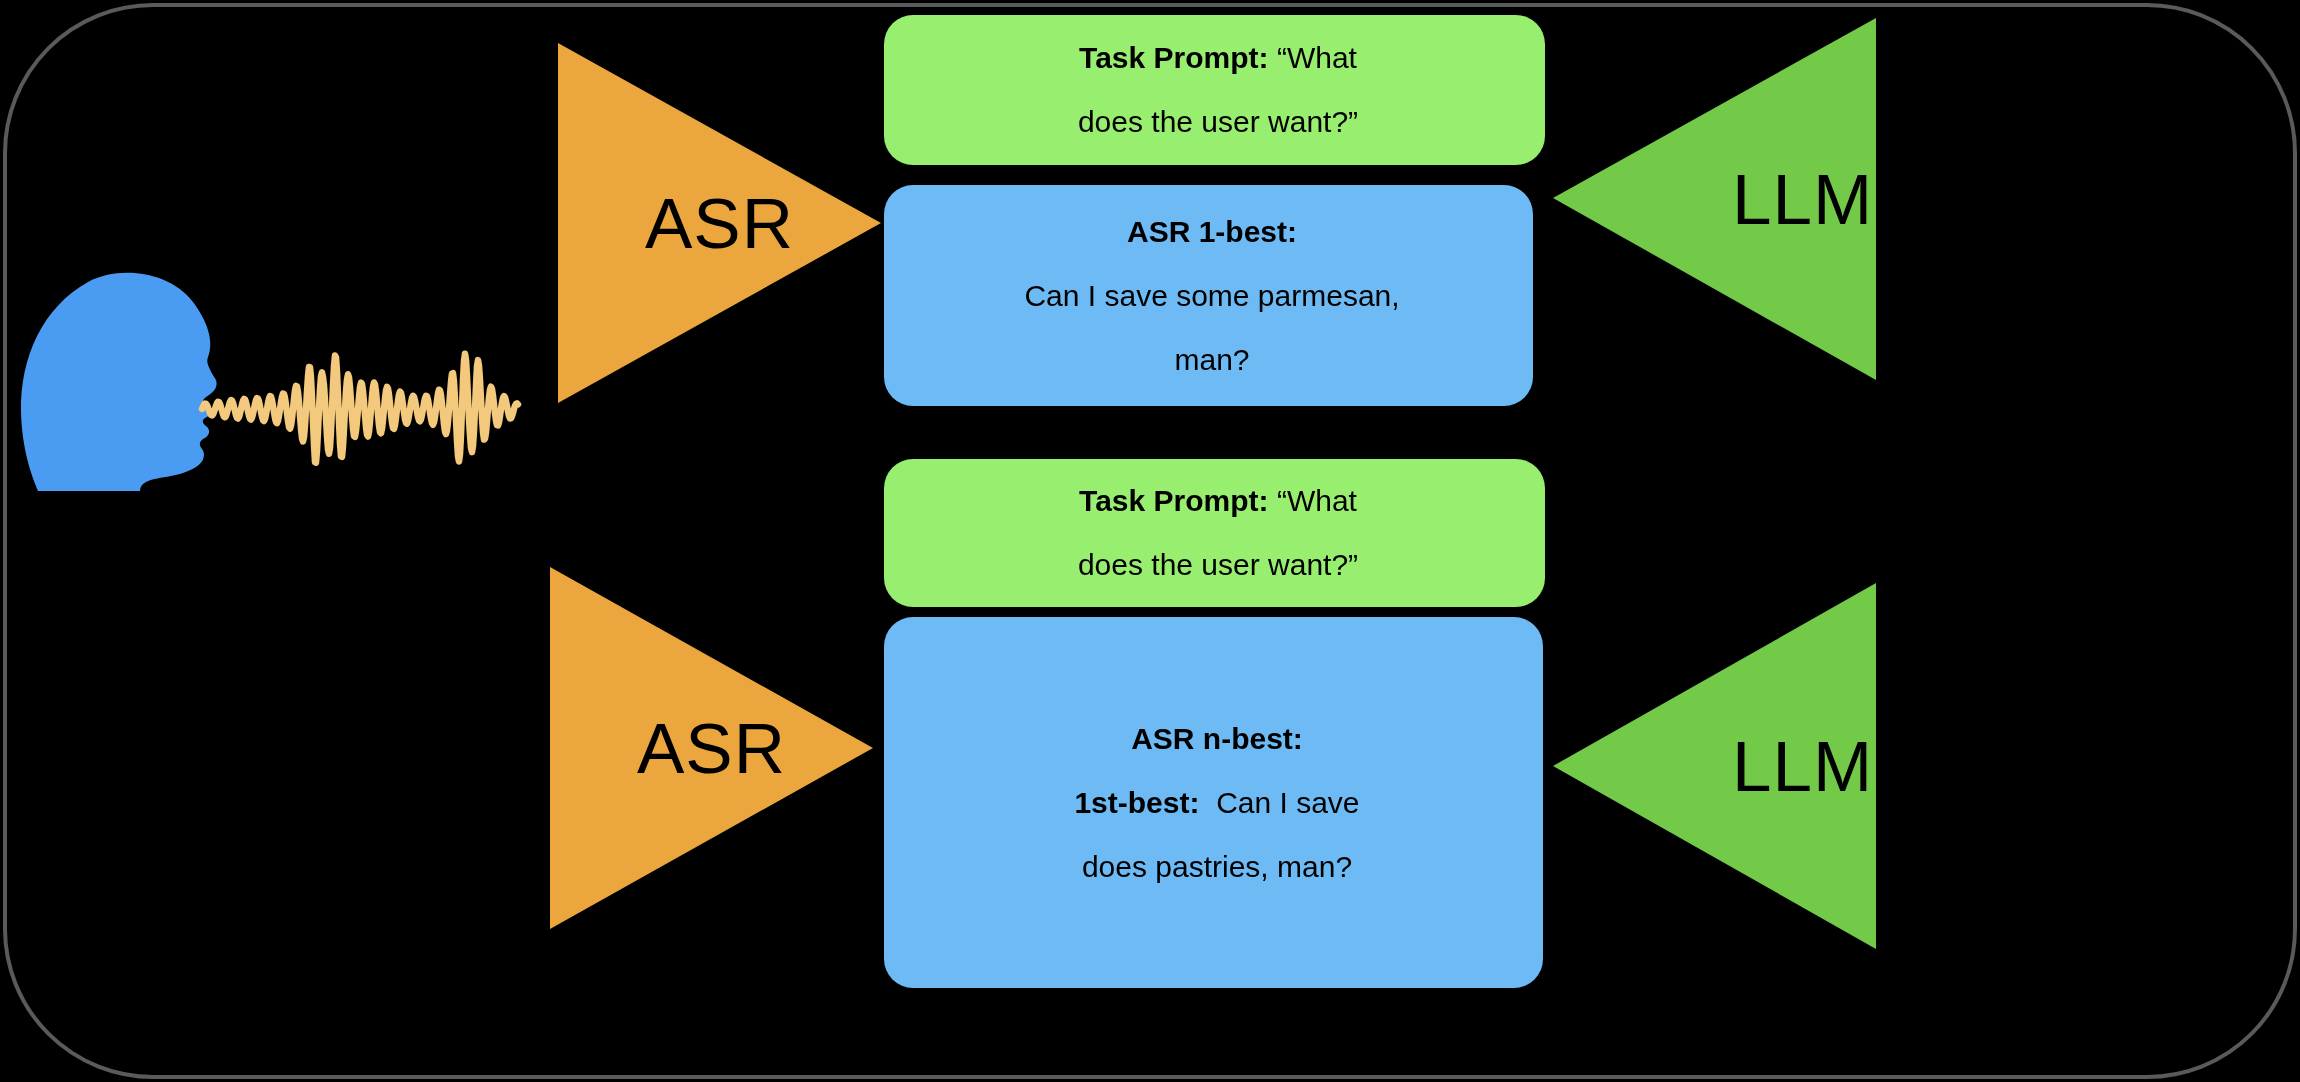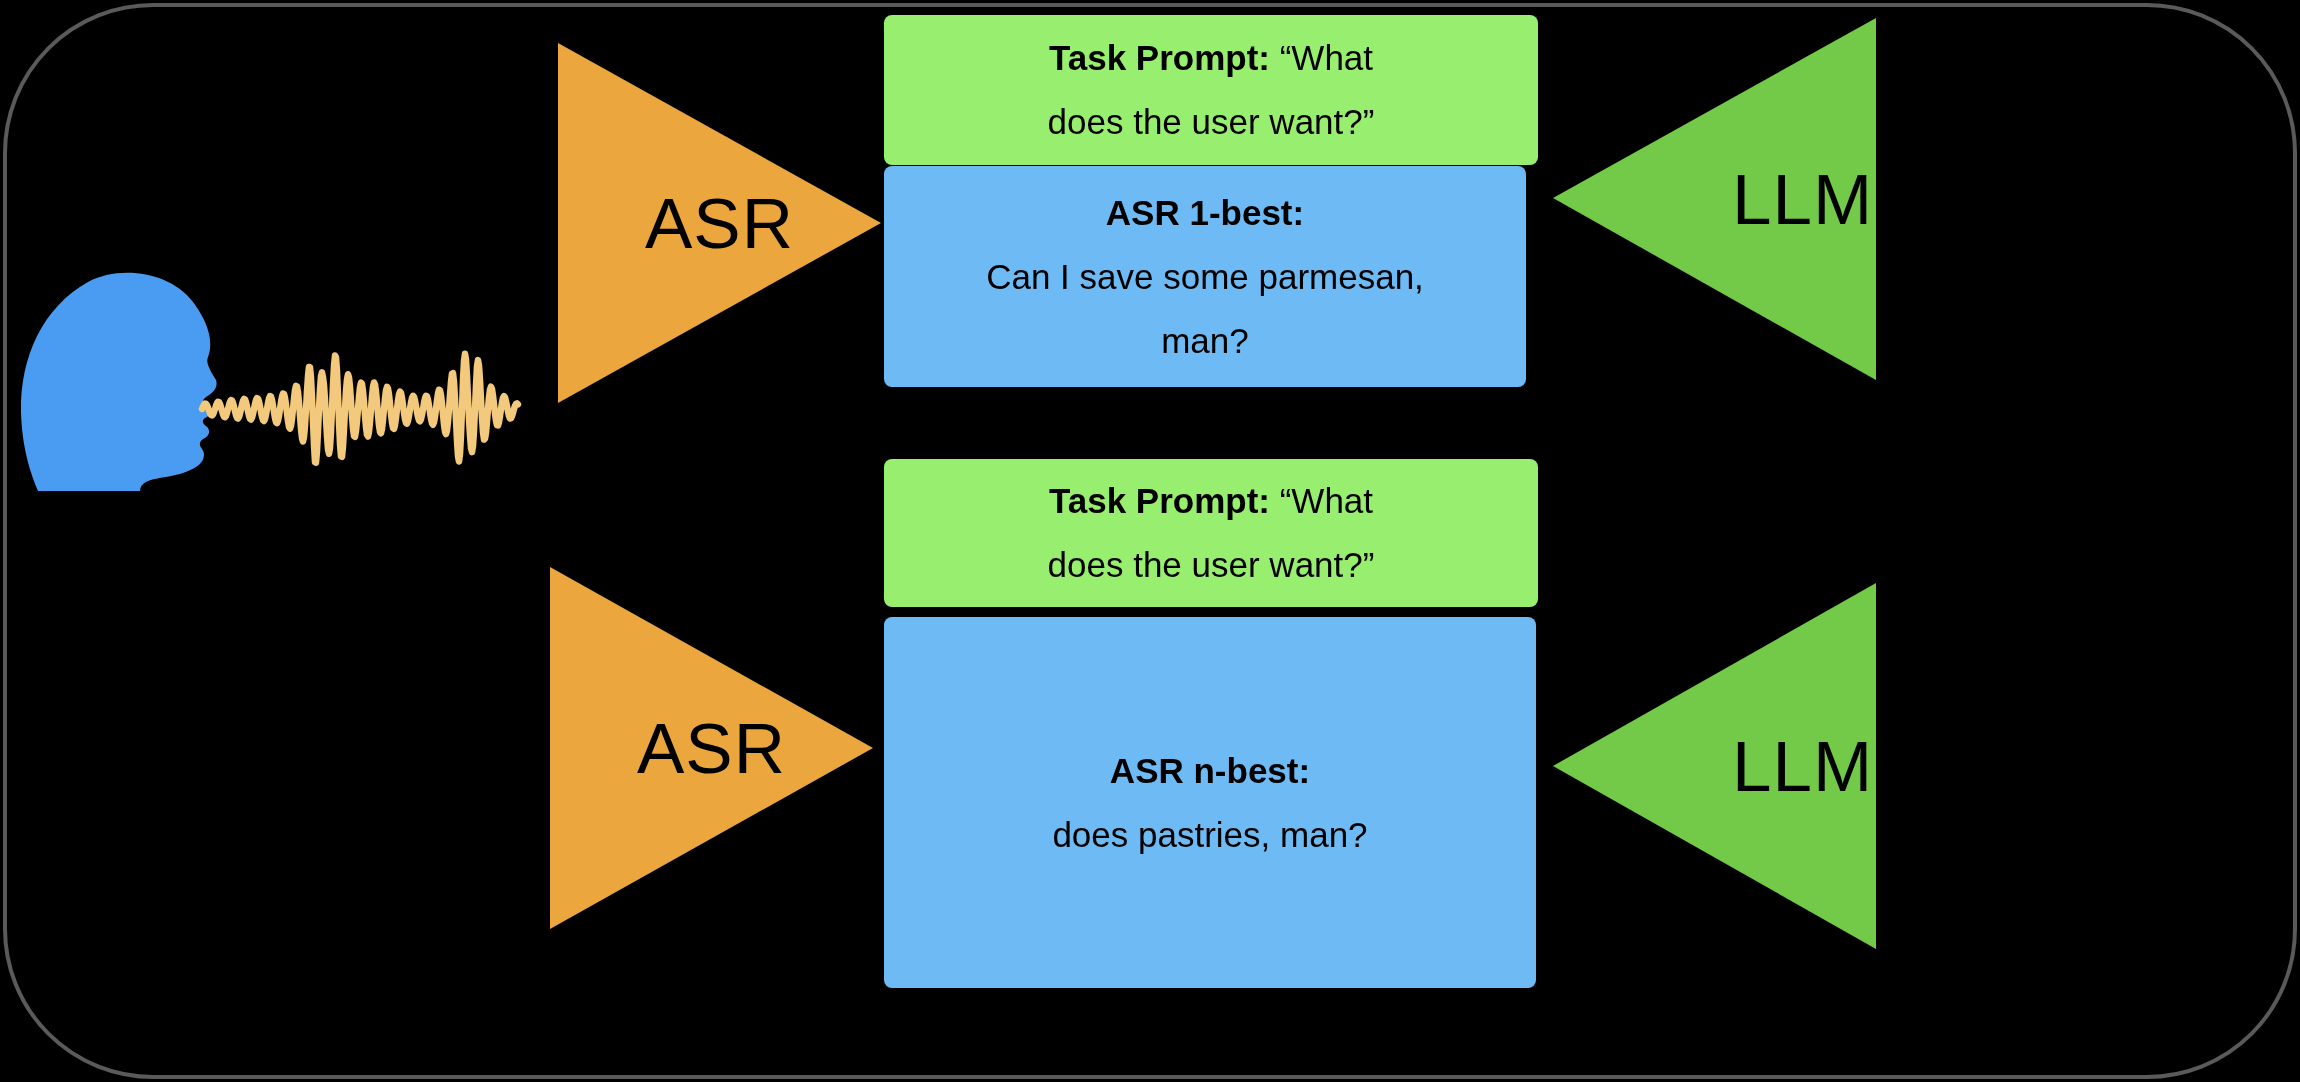--- a/index.html
+++ b/index.html
@@ -9,22 +9,23 @@
     background:var(--c-bg,#000);
     overflow:hidden;
     font-family:"Liberation Sans","DejaVu Sans",sans-serif;
     color:var(--c-text,#000);
   }
   .layer{position:absolute;left:0;top:0;width:2300px;height:1082px;}
   .box{
     position:absolute;
     display:flex;flex-direction:column;justify-content:center;align-items:center;
     text-align:center;
-    font-size:35px;line-height:64px;
-    border-radius:8px;
+    font-size:30px;line-height:64px;
+    border-radius:29px;
+    padding-left:7px;
   }
   .box .line{white-space:pre;}
   .box b{font-weight:700;}
   .green-box{background:var(--c-greenbox,#98EE6E);}
   .blue-box{background:var(--c-bluebox,#6DBAF4);}
   .tri-label{
     position:absolute;
     display:flex;align-items:center;justify-content:center;
     font-size:71px;font-weight:400;letter-spacing:1px;
   }
@@ -75,41 +76,42 @@
 
   <div class="tri-label point-right" style="left:558px;top:43px;width:323px;height:360px;">
     <span>ASR</span>
   </div>
 
   <div class="box green-box" style="left:884px;top:15px;width:654px;height:150px;">
     <div class="line"><b>Task Prompt:</b><span> “What</span></div>
     <div class="line">does the user want?”</div>
   </div>
 
-  <div class="box blue-box" style="left:884px;top:166px;width:642px;height:221px;">
+  <div class="box blue-box" style="left:884px;top:185px;width:642px;height:221px;">
     <div class="line"><b>ASR 1-best:</b></div>
     <div class="line">Can I save some parmesan,</div>
     <div class="line">man?</div>
   </div>
 
   <div class="tri-label point-left" style="left:1553px;top:18px;width:323px;height:362px;">
     <span>LLM</span>
   </div>
 
   <div class="tri-label point-right" style="left:550px;top:567px;width:323px;height:362px;">
     <span>ASR</span>
   </div>
 
   <div class="box green-box" style="left:884px;top:459px;width:654px;height:148px;">
     <div class="line"><b>Task Prompt:</b><span> “What</span></div>
     <div class="line">does the user want?”</div>
   </div>
 
   <div class="box blue-box" style="left:884px;top:617px;width:652px;height:371px;">
     <div class="line"><b>ASR n-best:</b></div>
+    <div class="line"><b>1st-best:</b><span>&nbsp; Can I save</span></div>
     <div class="line">does pastries, man?</div>
   </div>
 
   <div class="tri-label point-left" style="left:1553px;top:583px;width:323px;height:366px;">
     <span>LLM</span>
   </div>
 
 </div>
 
 </body></html>

